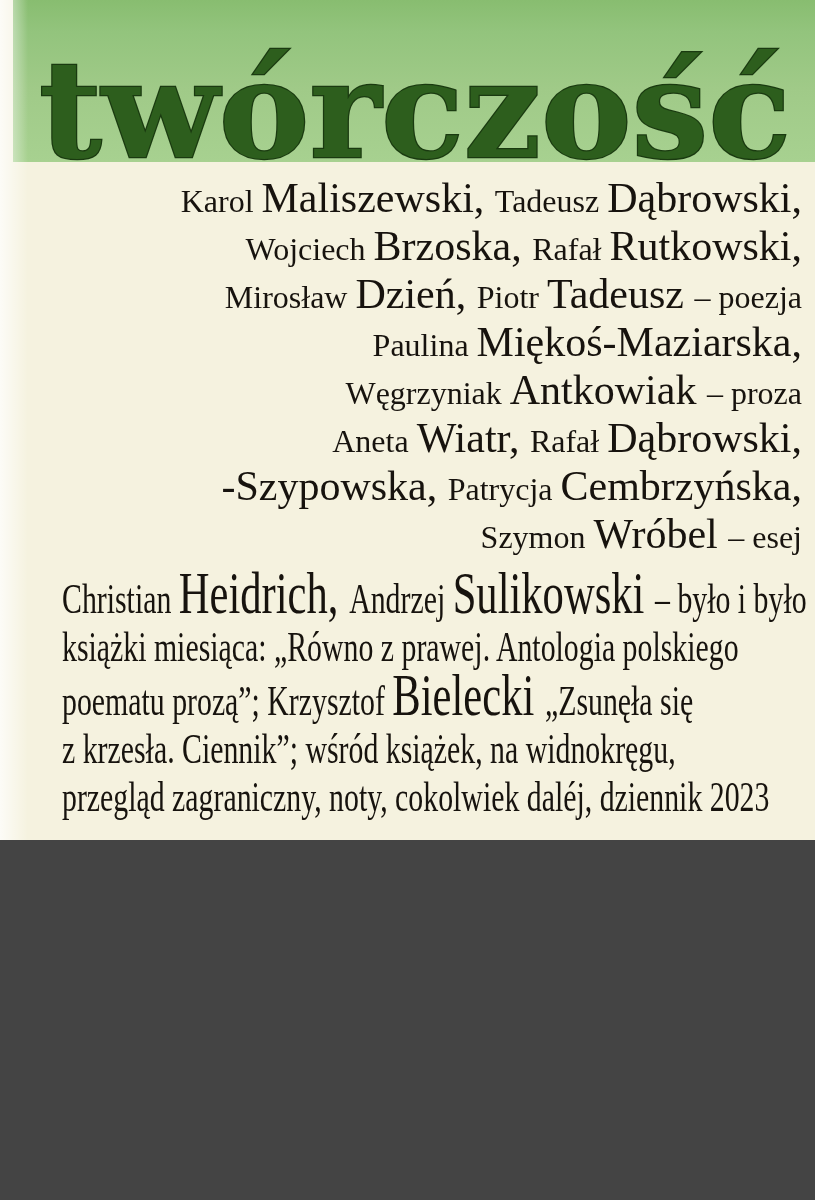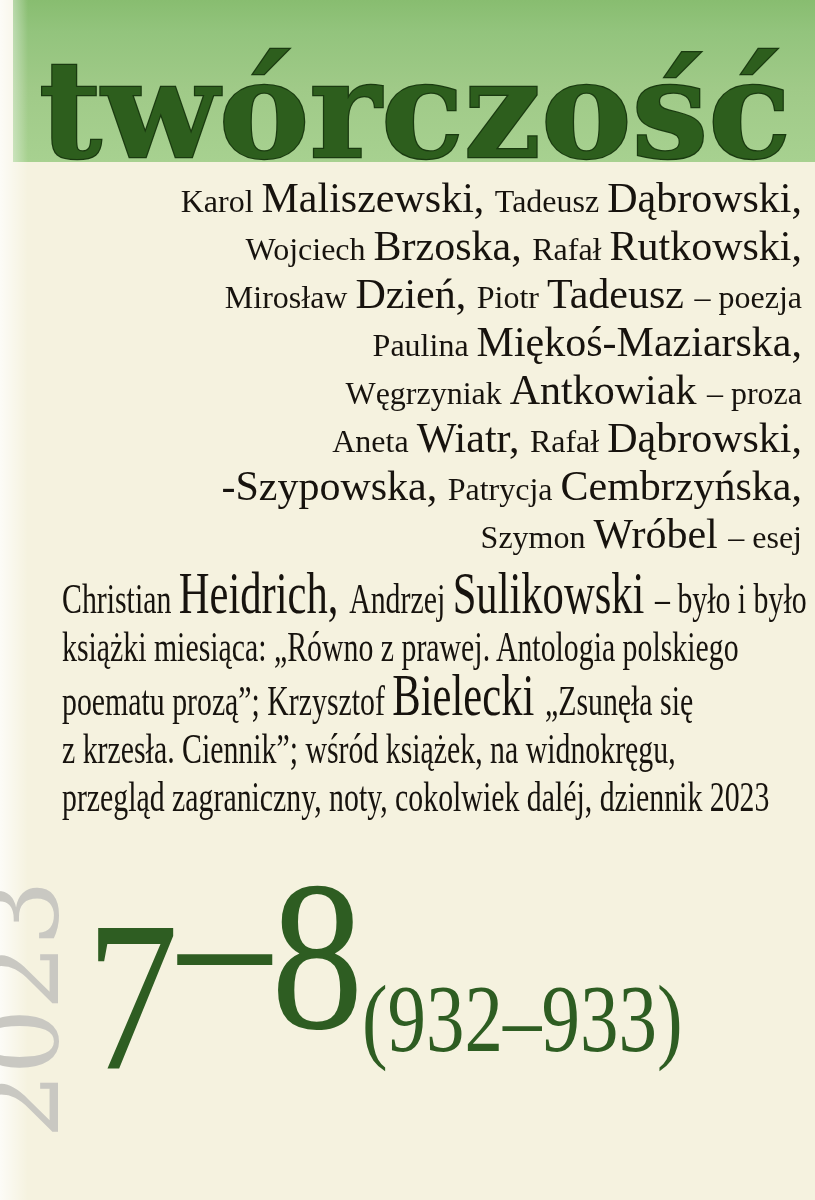--- a/index.html
+++ b/index.html
@@ -1,18 +1,18 @@
 <!DOCTYPE html>
 <html><head>
 <meta charset="utf-8">
 <style>
   html,body{margin:0;padding:0;background:#444;}
   .cover{
     position:relative;
-    width:815px;height:1200px;
+    width:815px;height:840px;
     background:var(--bg,#f5f2df);
     overflow:hidden;
     font-family:"Liberation Serif", serif;
     color:var(--text,#17130e);
   }
   
   .band{
     position:absolute;top:0;left:13px;right:0;height:162px;
     background:linear-gradient(180deg,var(--band-top,#88bd70) 0%, #93c47d 20%, #a0ca88 55%, var(--band-bottom,#a7d190) 100%);
   }

